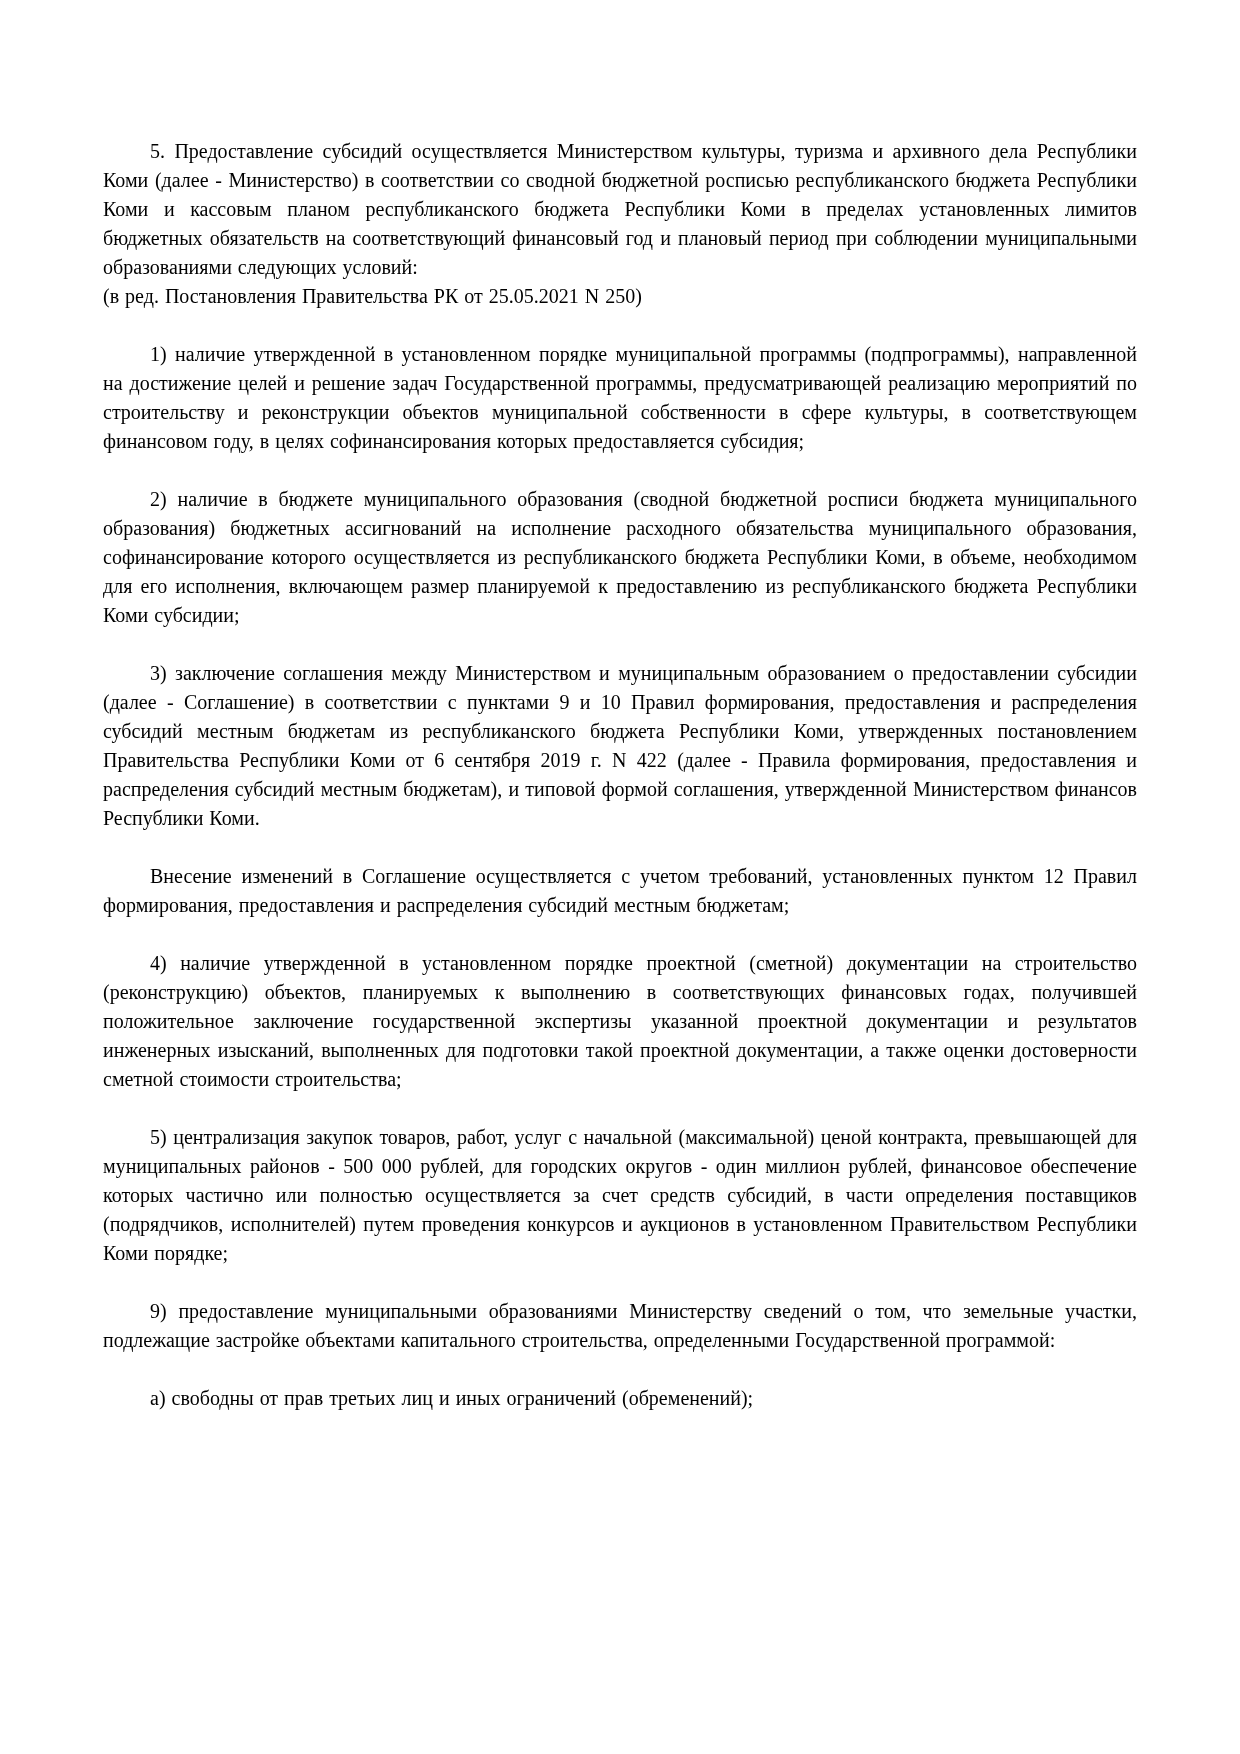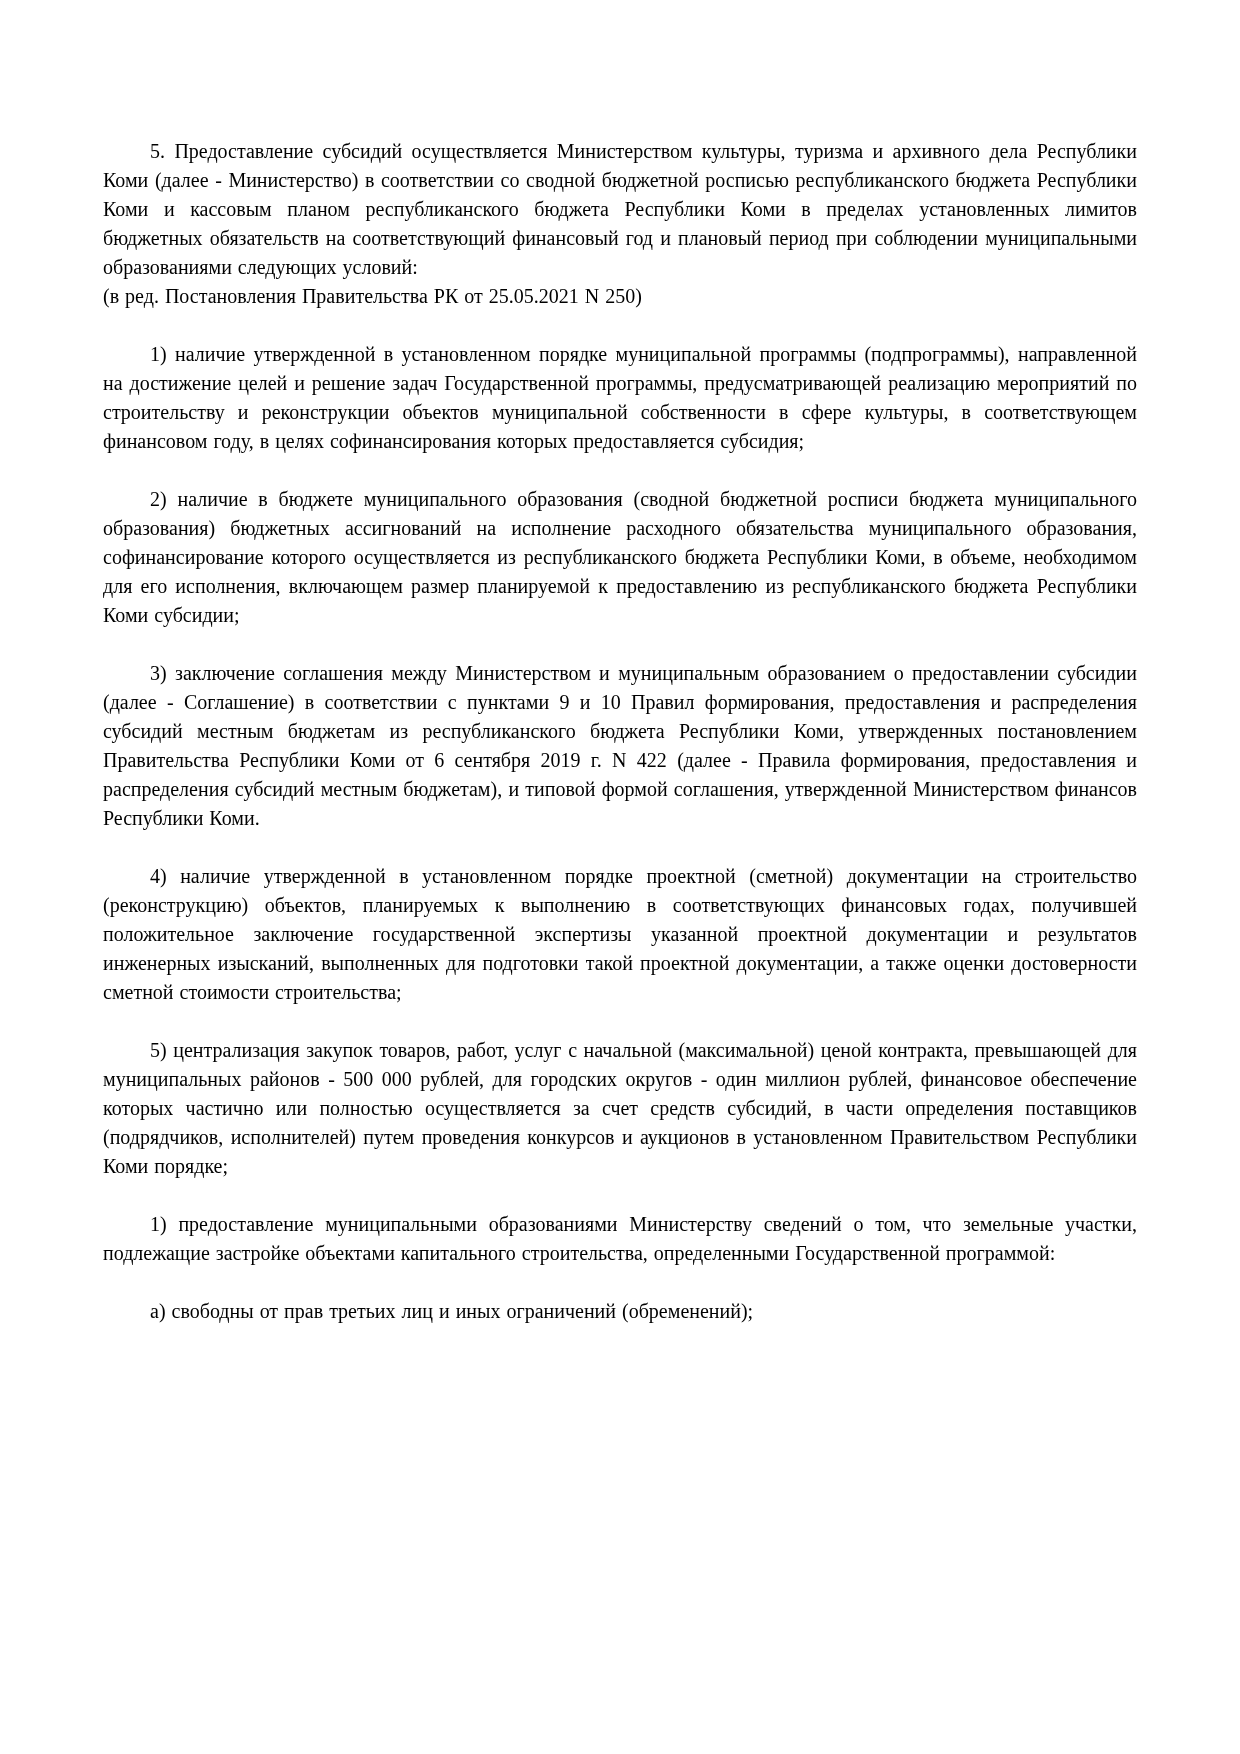--- a/index.html
+++ b/index.html
@@ -40,17 +40,18 @@
 </style>
 </head>
 <body>
 
 <div class="page">
   <p class="para no-gap">5. Предоставление субсидий осуществляется Министерством культуры, туризма и архивного дела Республики Коми (далее - Министерство) в соответствии со сводной бюджетной росписью республиканского бюджета Республики Коми и кассовым планом республиканского бюджета Республики Коми в пределах установленных лимитов бюджетных обязательств на соответствующий финансовый год и плановый период при соблюдении муниципальными образованиями следующих условий:</p>
   <p class="para no-indent">(в ред. Постановления Правительства РК от 25.05.2021 N 250)</p>
   <p class="para">1) наличие утвержденной в установленном порядке муниципальной программы (подпрограммы), направленной на достижение целей и решение задач Государственной программы, предусматривающей реализацию мероприятий по строительству и реконструкции объектов муниципальной собственности в сфере культуры, в соответствующем финансовом году, в целях софинансирования которых предоставляется субсидия;</p>
   <p class="para">2) наличие в бюджете муниципального образования (сводной бюджетной росписи бюджета муниципального образования) бюджетных ассигнований на исполнение расходного обязательства муниципального образования, софинансирование которого осуществляется из республиканского бюджета Республики Коми, в объеме, необходимом для его исполнения, включающем размер планируемой к предоставлению из республиканского бюджета Республики Коми субсидии;</p>
   <p class="para">3) заключение соглашения между Министерством и муниципальным образованием о предоставлении субсидии (далее - Соглашение) в соответствии с пунктами 9 и 10 Правил формирования, предоставления и распределения субсидий местным бюджетам из республиканского бюджета Республики Коми, утвержденных постановлением Правительства Республики Коми от 6 сентября 2019 г. N 422 (далее - Правила формирования, предоставления и распределения субсидий местным бюджетам), и типовой формой соглашения, утвержденной Министерством финансов Республики Коми.</p>
+  <p class="para">Внесение изменений в Соглашение осуществляется с учетом требований, установленных пунктом 12 Правил формирования, предоставления и распределения субсидий местным бюджетам;</p>
   <p class="para">4) наличие утвержденной в установленном порядке проектной (сметной) документации на строительство (реконструкцию) объектов, планируемых к выполнению в соответствующих финансовых годах, получившей положительное заключение государственной экспертизы указанной проектной документации и результатов инженерных изысканий, выполненных для подготовки такой проектной документации, а также оценки достоверности сметной стоимости строительства;</p>
   <p class="para">5) централизация закупок товаров, работ, услуг с начальной (максимальной) ценой контракта, превышающей для муниципальных районов - 500 000 рублей, для городских округов - один миллион рублей, финансовое обеспечение которых частично или полностью осуществляется за счет средств субсидий, в части определения поставщиков (подрядчиков, исполнителей) путем проведения конкурсов и аукционов в установленном Правительством Республики Коми порядке;</p>
-  <p class="para">1) предоставление муниципальными образованиями Министерству сведений о том, что земельные участки, подлежащие застройке объектами капитального строительства, определенными Государственной программой:</p>
+  <p class="para">9) предоставление муниципальными образованиями Министерству сведений о том, что земельные участки, подлежащие застройке объектами капитального строительства, определенными Государственной программой:</p>
   <p class="para">а) свободны от прав третьих лиц и иных ограничений (обременений);</p>
 </div>
 
 </body></html>

